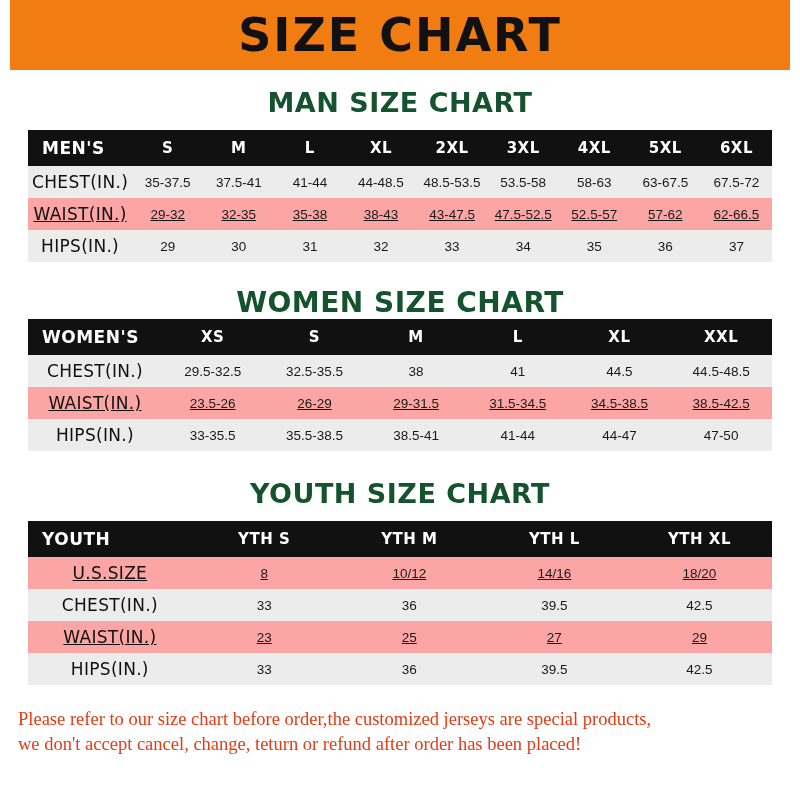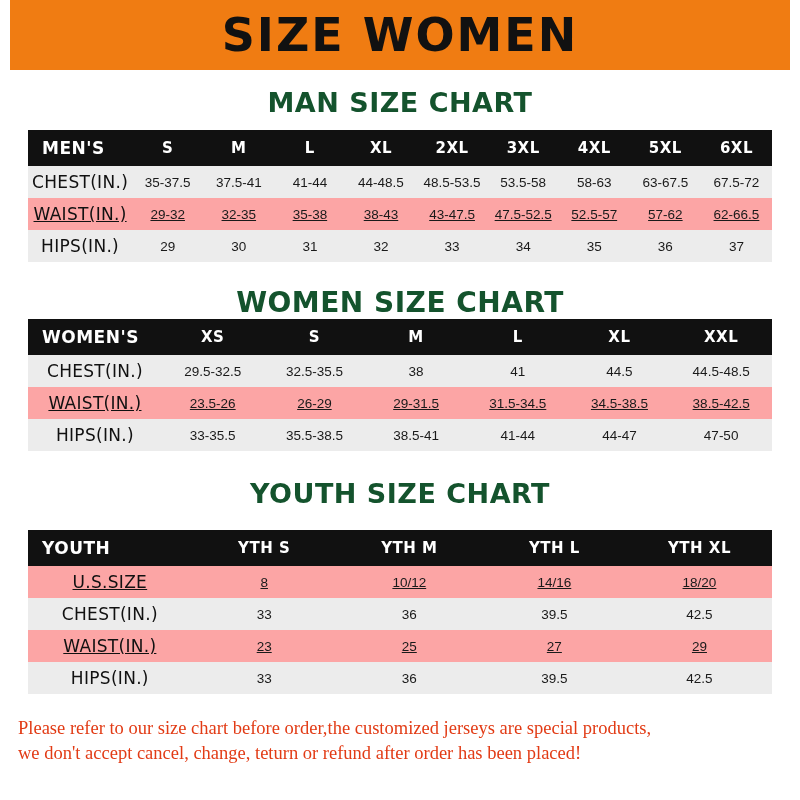--- a/index.html
+++ b/index.html
@@ -51,21 +51,21 @@
   
   .section-title {
     text-align: center;
     font-family: "DejaVu Sans", sans-serif;
     font-weight: bold;
     color: #14532d;
     letter-spacing: 0.5px;
   }
   .title-man   { font-size: 27px; margin-top: 17px; margin-bottom: 12px; }
   .title-women { font-size: 28px; margin-top: 24px; margin-bottom: 0; }
-  .title-youth { font-size: 27px; margin-top: 27px; margin-bottom: 21px; }
+  .title-youth { font-size: 27px; margin-top: 27px; margin-bottom: 12px; }
 
   
   .table-wrap {
     margin: 0 28px;
   }
   table.size-table {
     width: 100%;
     border-collapse: collapse;
     table-layout: fixed;
   }
@@ -118,21 +118,21 @@
   .footer-note .line { display: block; }
 </style>
 </head>
 <body>
 
 <div class="page">
 
   <div class="banner">
     <div class="banner-edge-left"></div>
     <div class="banner-edge-right"></div>
-    <div class="banner-title">SIZE WOMEN</div>
+    <div class="banner-title">SIZE CHART</div>
   </div>
 
   <div class="section-title title-man">MAN SIZE CHART</div>
   <div class="table-wrap">
     <table class="size-table men-table">
       <colgroup>
         <col class="c0">
           <col>
           <col>
           <col>

